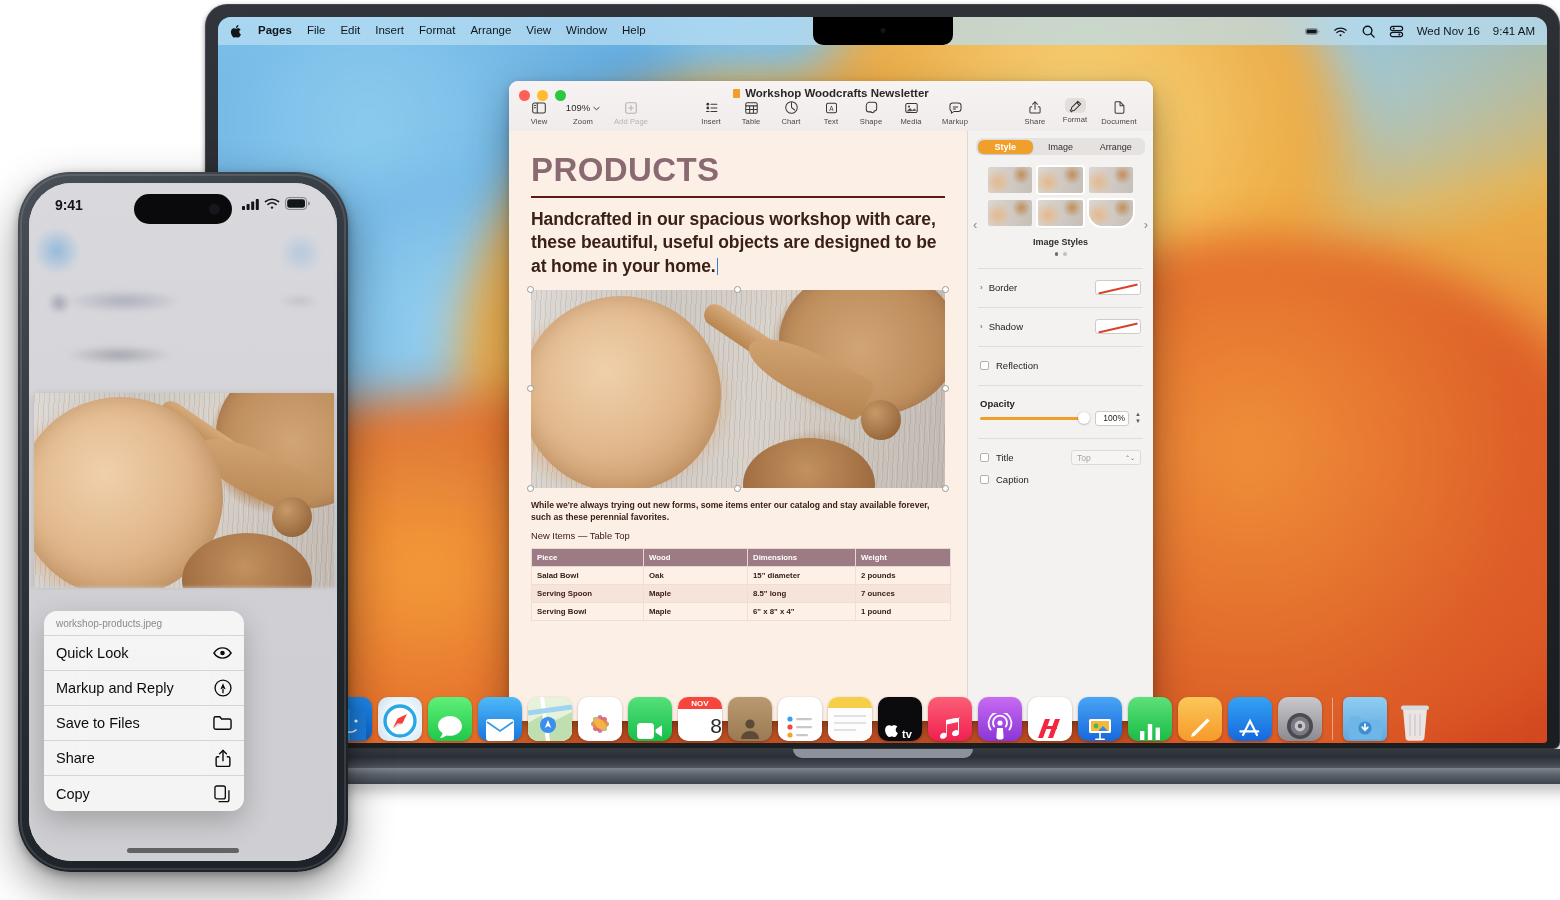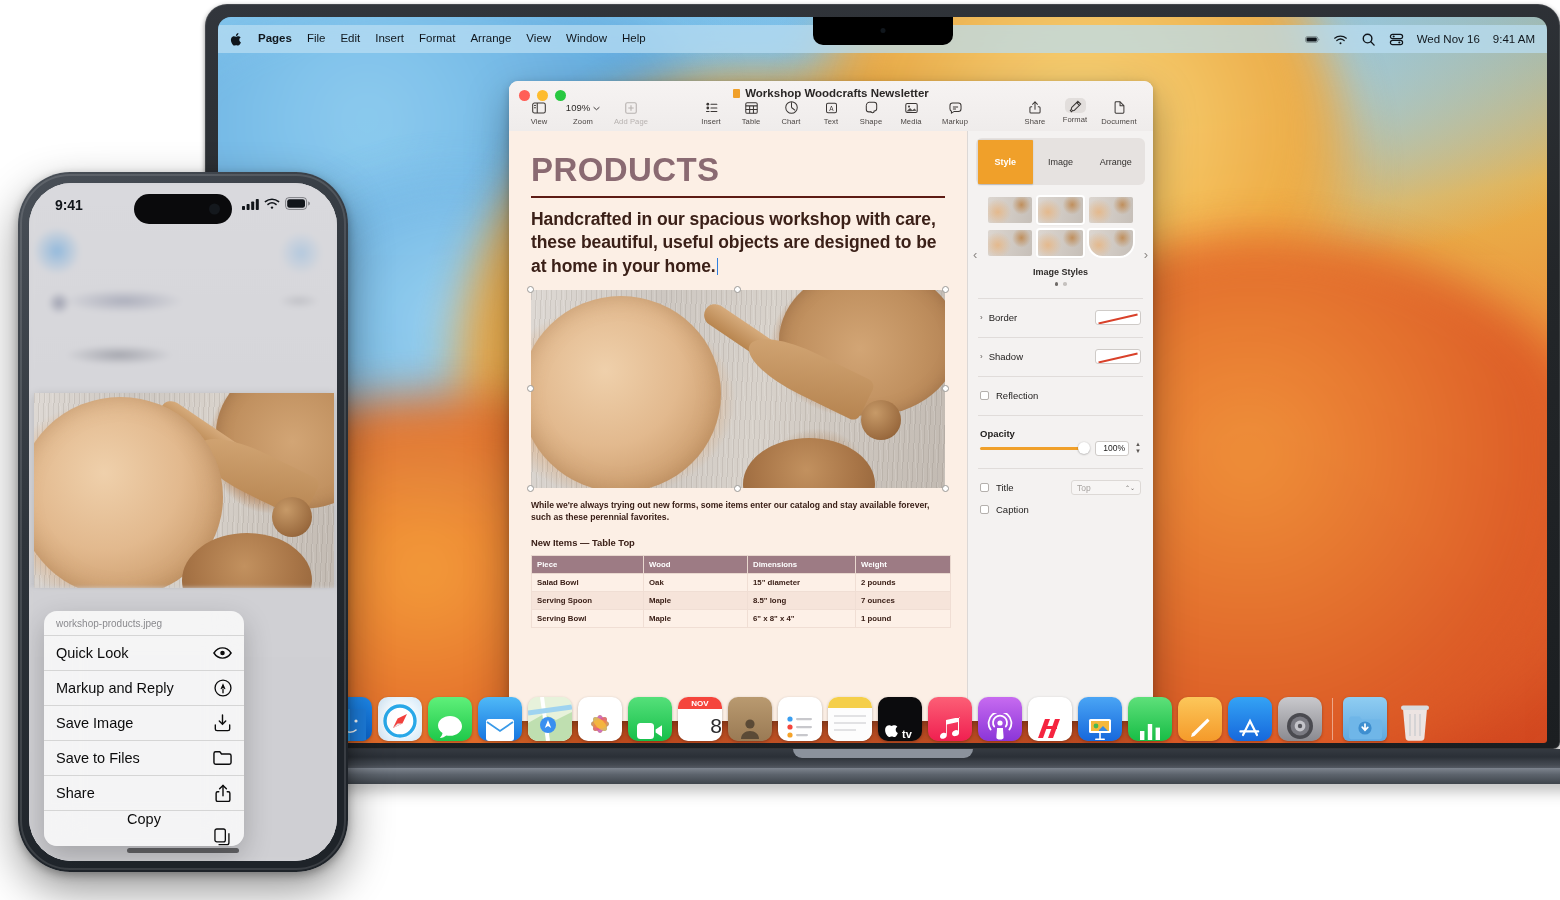--- a/index.html
+++ b/index.html
@@ -57,21 +57,21 @@
            background: radial-gradient(circle at 45% 40%, #f0913a, #dc5a26 62%, rgba(220,90,38,0) 82%); }
   .wp-b5 { left:-12%; top:52%; width:55%; height:60%;
            border-radius: 55% 45% 50% 50% / 50% 50% 50% 50%;
            background: radial-gradient(circle at 50% 40%, #f59e3b, #d9501f 62%, rgba(217,80,31,0) 82%); }
   .wp-b6 { left:3%; top:22%; width:30%; height:46%;
            border-radius:50%;
            background: radial-gradient(circle at 50% 45%, #9dd5f2, #74b7e5 58%, rgba(116,183,229,0) 78%); }
 
   
   .menubar {
-    position: absolute; left:0; right:0; top:8px; height: 28px; z-index: 30;
+    position: absolute; left:0; right:0; top:0; height: 28px; z-index: 30;
     background: rgba(186,222,243,0.72);
     backdrop-filter: blur(14px);
     display: flex; align-items: center; padding: 0 12px;
     font-size: 11.5px; color: #10161c;
   }
   .menubar .mleft { display: flex; align-items: center; gap: 15px; }
   .menubar .mright { margin-left:auto; display:flex; align-items:center; gap: 13px; }
   .menu-item { white-space: nowrap; line-height:1; cursor: default; }
   .menu-item.bold { font-weight: 700; }
   .apple-logo { width: 13px; height: 15px; display:block; }
@@ -146,34 +146,34 @@
   .paddle { position:absolute; left:212px; top:62px; width:130px; height:44px;
            transform: rotate(26deg); border-radius: 50% 8px 8px 50%;
            background: linear-gradient(160deg,#d4a877,#b5834f); }
   .handle { position:absolute; width:7px; height:7px; background:#fff;
             border:1px solid #9b9996; border-radius:50%; z-index:5; }
   .h-tl{left:-4px;top:-4px;} .h-tm{left:50%;margin-left:-4px;top:-4px;} .h-tr{right:-4px;top:-4px;}
   .h-ml{left:-4px;top:50%;margin-top:-4px;} .h-mr{right:-4px;top:50%;margin-top:-4px;}
   .h-bl{left:-4px;bottom:-4px;} .h-bm{left:50%;margin-left:-4px;bottom:-4px;} .h-br{right:-4px;bottom:-4px;}
 
   .doc-cap { margin-top: 11px; font-size: 8.6px; font-weight: 700; color:#3b2018; line-height:1.45; width: 404px; }
-  .doc-sub { margin-top: 13px; font-size: 9.4px; font-weight: 700; color:#3b2018; }
+  .doc-sub { margin-top: 6px; font-size: 9.4px; font-weight: 400; color:#3b2018; }
 
   .doc-table { margin-top: 7px; width: 420px; border-collapse: collapse; font-size: 7.8px; color:#3b2018; }
   .doc-table th { background:#9d7b84; color:#fff; font-weight:700; text-align:left;
                   padding: 4px 5px; border: 1px solid #e9d8cf; }
   .doc-table td { padding: 4px 5px; border: 1px solid #f0ded4; font-weight:600; }
   .doc-table tr:nth-child(odd) td { background:#fdf0e7; }
   .doc-table tr:nth-child(even) td { background:#f6e4da; }
   .col-1{width:112px;} .col-2{width:104px;} .col-3{width:108px;}
 
   
   .inspector { width: 186px; background:#f4f2f1; border-left:1px solid #dcd8d6; position:relative; }
   .insp-tabs { display:flex; margin: 7px 8px 0; background:#e6e2e0; border-radius:6px; padding:1.5px; }
-  .insp-tab { flex:1; text-align:center; font-size:9px; padding:17px 0; border-radius:1px; color:#33302e; cursor:default;}
+  .insp-tab { flex:1; text-align:center; font-size:9px; padding:2px 0; border-radius:6px; color:#33302e; cursor:default;}
   .insp-tab.active { background:#f0a02a; color:#fff; font-weight:700; box-shadow:0 .5px 1.5px rgba(0,0,0,.2); }
   .styles-area { position:relative; padding: 12px 6px 4px; }
   .style-grid { display:grid; grid-template-columns: repeat(3, 1fr); gap: 7px 6px; padding: 0 14px; }
   .style-thumb { height: 26px; border-radius:2px; position:relative;
     background:
       radial-gradient(ellipse 44% 72% at 22% 58%, #e4b98d 0%, rgba(228,185,141,0) 70%),
       radial-gradient(ellipse 28% 50% at 76% 30%, #c08f5c 0%, rgba(192,143,92,0) 76%),
       linear-gradient(100deg,#dcd6d0,#c6bfb8);
   }
   .style-thumb.framed { box-shadow: 0 0 0 2px #fff, 0 1px 3px rgba(0,0,0,.22); }
@@ -265,21 +265,21 @@
   .dyn-cam { position:absolute; right: 12px; top:50%; transform:translateY(-50%);
              width: 11px; height: 11px; border-radius:50%; background:#14181d; }
 
   .ctx-menu { position:absolute; left: 15px; top: 428px; width: 200px; z-index: 20;
               background: rgba(247,247,247,0.94); border-radius: 13px; overflow:hidden;
               box-shadow: 0 10px 28px rgba(0,0,0,.22); backdrop-filter: blur(18px); }
   .ctx-header { padding: 7px 12px 6px; font-size: 10px; color:#8a8a8e;
                 border-bottom: .5px solid rgba(0,0,0,.13); }
   .ctx-item { display:flex; align-items:center; padding: 0 12px; height: 35px;
               font-size: 14.5px; color:#0b0b0c; border-bottom: .5px solid rgba(0,0,0,.13); }
-  .ctx-item:last-child { border-bottom: none; flex-direction: column; }
+  .ctx-item:last-child { border-bottom: none; }
   .ctx-item .ctx-ico { margin-left:auto; display:flex; align-items:center; justify-content:center;
                        width:19px; height:19px; color:#0b0b0c; }
   .ip-home { position:absolute; left:50%; transform:translateX(-50%); bottom: 8px;
              width: 112px; height: 5px; border-radius: 3px; background: rgba(20,20,22,.58); z-index: 22; }
 </style>
 </head>
 <body>
 
 <div class="stage">
 
@@ -894,30 +894,20 @@
           <span>Markup and Reply</span>
           <span class="ctx-ico">
             <svg width="18" height="18" viewBox="0 0 19 19" fill="none" stroke="#0b0b0c" stroke-width="1.4">
                 <circle cx="9.5" cy="9.5" r="8.4"></circle>
                 <path d="M9.5 4.4 12 10.4c.1.3-.2.6-.5.4l-1.7-1a.6.6 0 0 0-.6 0l-1.7 1c-.3.2-.6-.1-.5-.4z" fill="#0b0b0c" stroke="none"></path>
                 <path d="M9.5 11.2v3.4" stroke-linecap="round"></path>
               </svg>
           </span>
         </div>
 
-        <div class="ctx-item">
-          <span>Save Image</span>
-          <span class="ctx-ico">
-            <svg width="17" height="18" viewBox="0 0 18 19" fill="none" stroke="#0b0b0c" stroke-width="1.5" stroke-linecap="round">
-                <path d="M9 1v9.4"></path>
-                <path d="M5.6 7.4 9 10.8l3.4-3.4"></path>
-                <path d="M1.4 11.6v4.2c0 1 .8 1.8 1.8 1.8h11.6c1 0 1.8-.8 1.8-1.8v-4.2"></path>
-              </svg>
-          </span>
-        </div>
 
         <div class="ctx-item">
           <span>Save to Files</span>
           <span class="ctx-ico">
             <svg width="19" height="16" viewBox="0 0 20 16" fill="none" stroke="#0b0b0c" stroke-width="1.5" stroke-linejoin="round">
                 <path d="M1 3.2c0-1 .8-1.8 1.8-1.8h4.4L9 3.8h8.2c1 0 1.8.8 1.8 1.8v7.2c0 1-.8 1.8-1.8 1.8H2.8c-1 0-1.8-.8-1.8-1.8z"></path>
               </svg>
           </span>
         </div>
 

